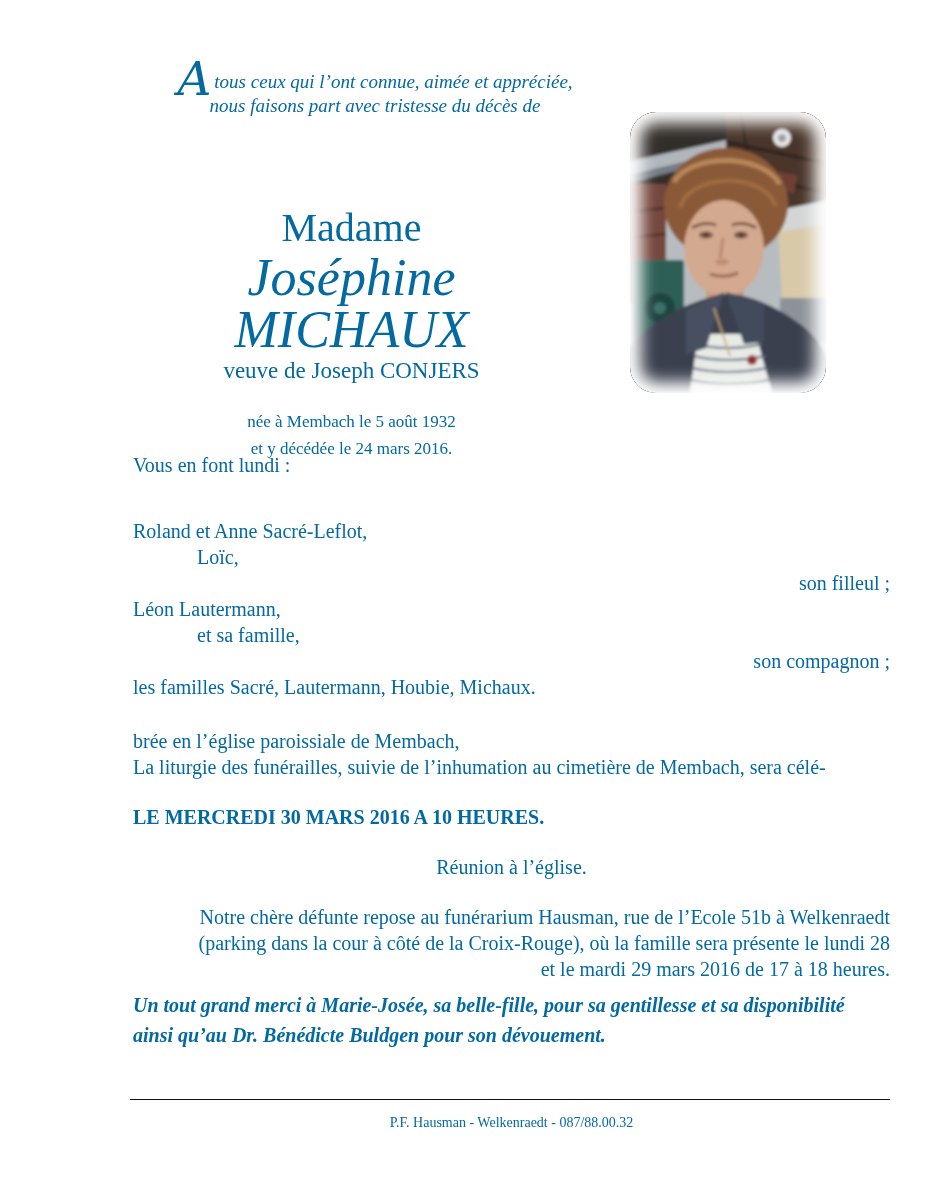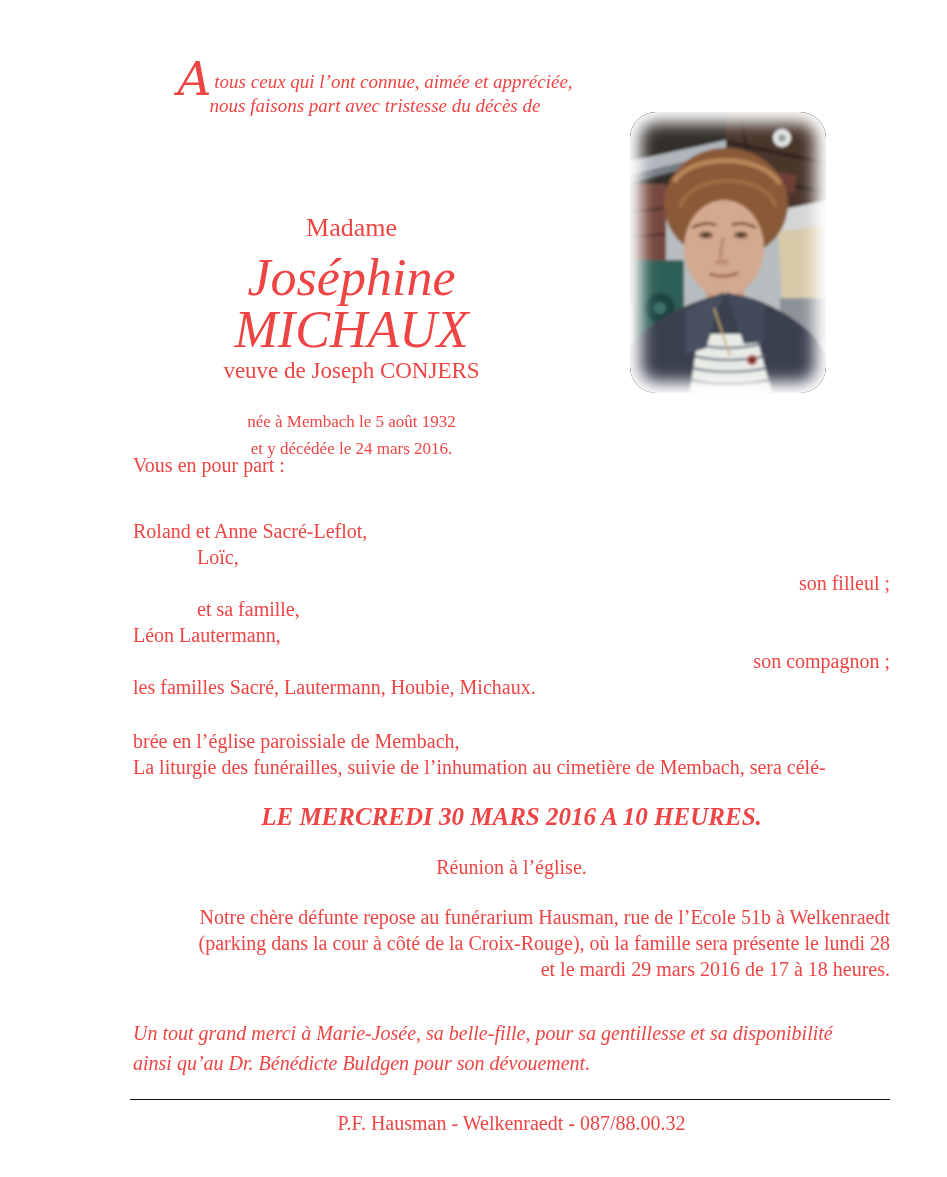--- a/index.html
+++ b/index.html
@@ -1,18 +1,18 @@
 <!DOCTYPE html>
 <html><head>
 <meta charset="utf-8">
 <style>
   html,body{margin:0;padding:0;background:#ffffff;}
   .page{
     position:relative;width:947px;height:1177px;background:#ffffff;
-    font-family:"Liberation Serif", serif;color:#ef4444;overflow:hidden;
+    font-family:"Liberation Serif", serif;color:#0369a1;overflow:hidden;
   }
   
   .intro{
     position:absolute;left:140px;top:70px;width:470px;
     text-align:center;font-style:italic;font-size:19px;line-height:24px;
   }
   .dropcap{
     font-size:47px;line-height:0;position:relative;top:7px;margin-right:3px;
     font-family:"DejaVu Serif", serif;font-style:italic;
   }
@@ -21,40 +21,40 @@
     position:absolute;left:630px;top:112px;width:196px;height:281px;
     border-radius:26px;overflow:hidden;
   }
   .photo-wrap svg{display:block;width:196px;height:281px;}
   .photo-feather{
     position:absolute;inset:0;border-radius:26px;
     box-shadow:inset 0 0 16px 11px #ffffff;pointer-events:none;
   }
   
   .heading{position:absolute;left:133px;top:204px;width:437px;text-align:center;}
-  .h-title{font-size:26px;line-height:48px;}
+  .h-title{font-size:40px;line-height:48px;}
   .h-name{font-size:52px;line-height:52px;font-style:italic;}
   .h-relation{font-size:23px;line-height:30px;}
   .h-dates{margin-top:22px;font-size:17px;line-height:27px;}
   
   .main{position:absolute;left:133px;top:452px;width:757px;font-size:20px;line-height:26px;}
   .lead{margin:0;}
   .entries{margin-top:40px;}
   .entry{margin:0;}
   .entry.indent{padding-left:64px;}
   .entry.right{text-align:right;}
   .families{}
   .liturgy{margin-top:28px;}
-  .date-line{margin-top:24px;text-align:center;font-weight:bold;font-size:25px;font-style:italic;}
+  .date-line{margin-top:24px;font-weight:bold;font-size:20px;}
   .meeting{margin-top:24px;text-align:center;}
   .repose{margin-top:24px;text-align:right;}
-  .thanks{margin-top:36px;font-style:italic;line-height:30px;}
+  .thanks{margin-top:8px;font-style:italic;line-height:30px;font-weight:bold;}
   
   .rule{position:absolute;left:130px;top:1099px;width:760px;border-top:1.6px solid #111;}
-  .footer{position:absolute;left:133px;top:1110px;width:757px;text-align:center;font-size:20px;line-height:26px;}
+  .footer{position:absolute;left:133px;top:1110px;width:757px;text-align:center;font-size:14px;line-height:26px;}
 </style>
 </head>
 <body>
 
 <div class="page">
 
   <div class="intro">
     <div><span class="dropcap">A</span><span>tous ceux qui l’ont connue, aimée et appréciée,</span></div>
     <div>nous faisons part avec tristesse du décès de</div>
   </div>
@@ -137,28 +137,28 @@
     <div class="h-title">Madame</div>
     <div class="h-name">Joséphine MICHAUX</div>
     <div class="h-relation">veuve de Joseph CONJERS</div>
     <div class="h-dates">
       <div>née à Membach le 5 août 1932</div>
       <div>et y décédée le 24 mars 2016.</div>
     </div>
   </div>
 
   <div class="main">
-    <div class="lead">Vous en pour part :</div>
+    <div class="lead">Vous en font lundi :</div>
 
     <div class="entries">
       <div class="entry">Roland et Anne Sacré-Leflot,</div>
       <div class="entry indent">Loïc,</div>
       <div class="entry right">son filleul ;</div>
+      <div class="entry">Léon Lautermann,</div>
       <div class="entry indent">et sa famille,</div>
-      <div class="entry">Léon Lautermann,</div>
       <div class="entry right">son compagnon ;</div>
     </div>
 
     <div class="families">les familles Sacré, Lautermann, Houbie, Michaux.</div>
 
     <div class="liturgy">
       <div>brée en l’église paroissiale de Membach,</div>
       <div>La liturgie des funérailles, suivie de l’inhumation au cimetière de Membach, sera célé-</div>
     </div>
 

